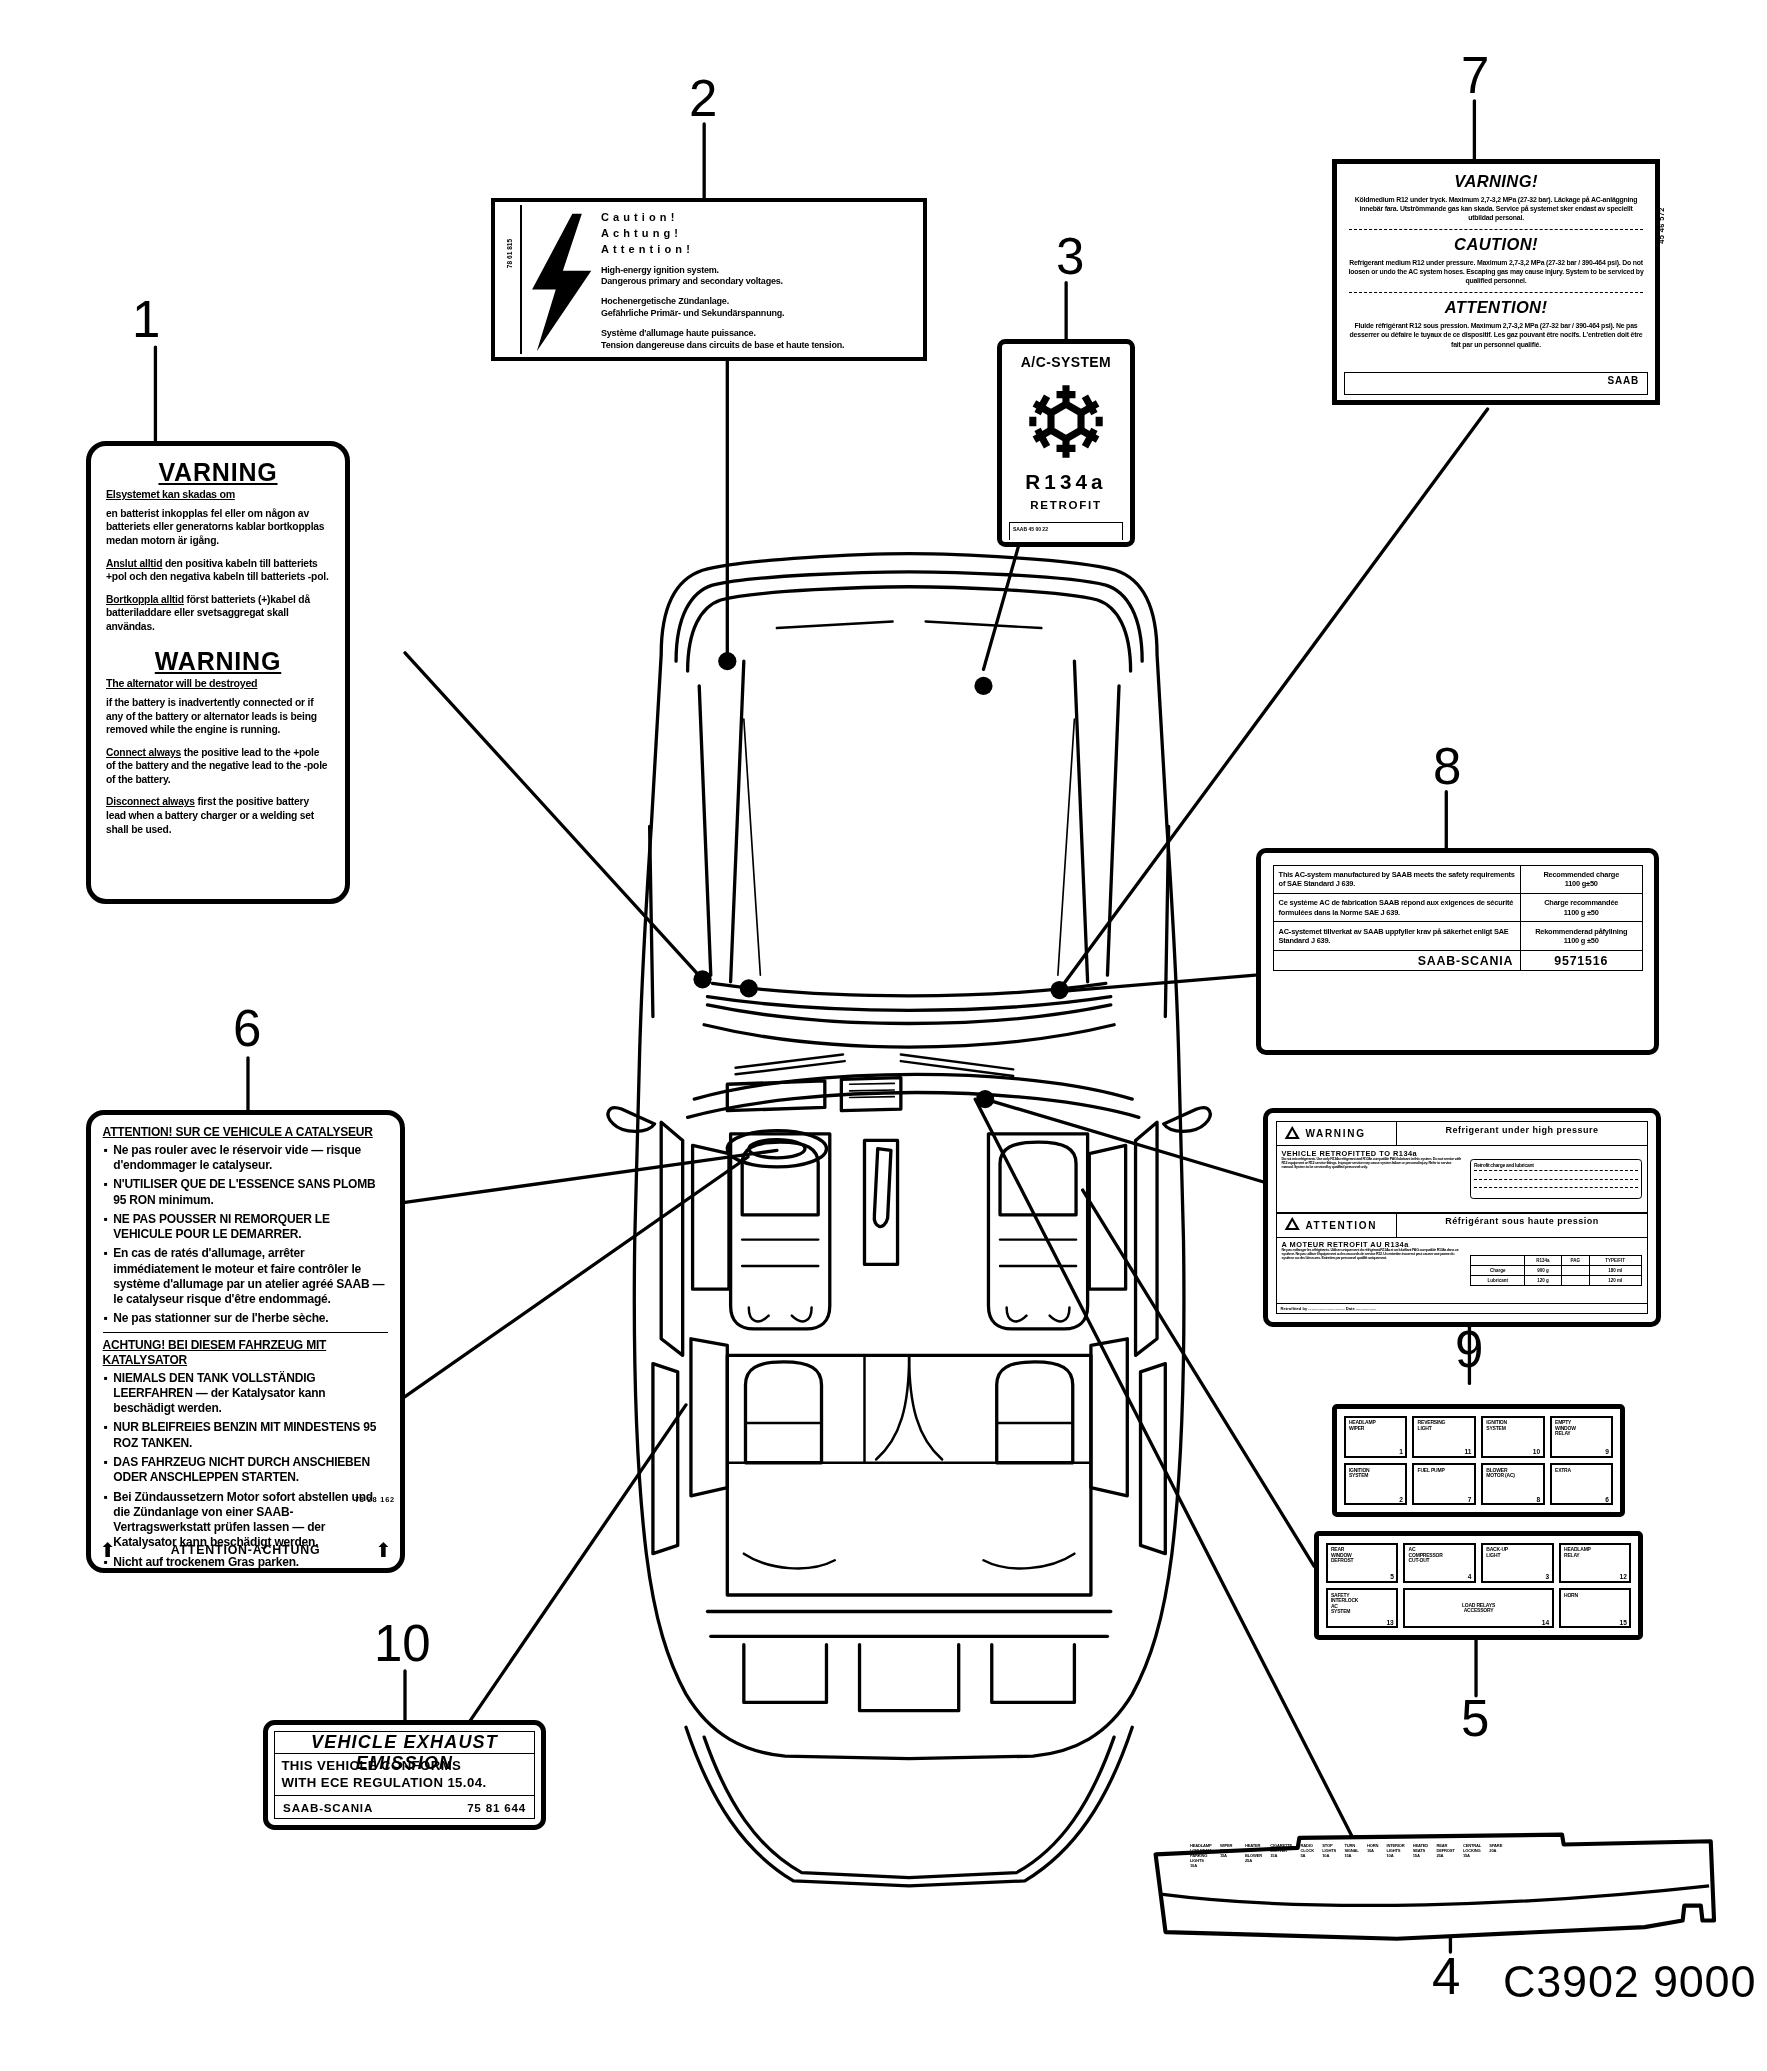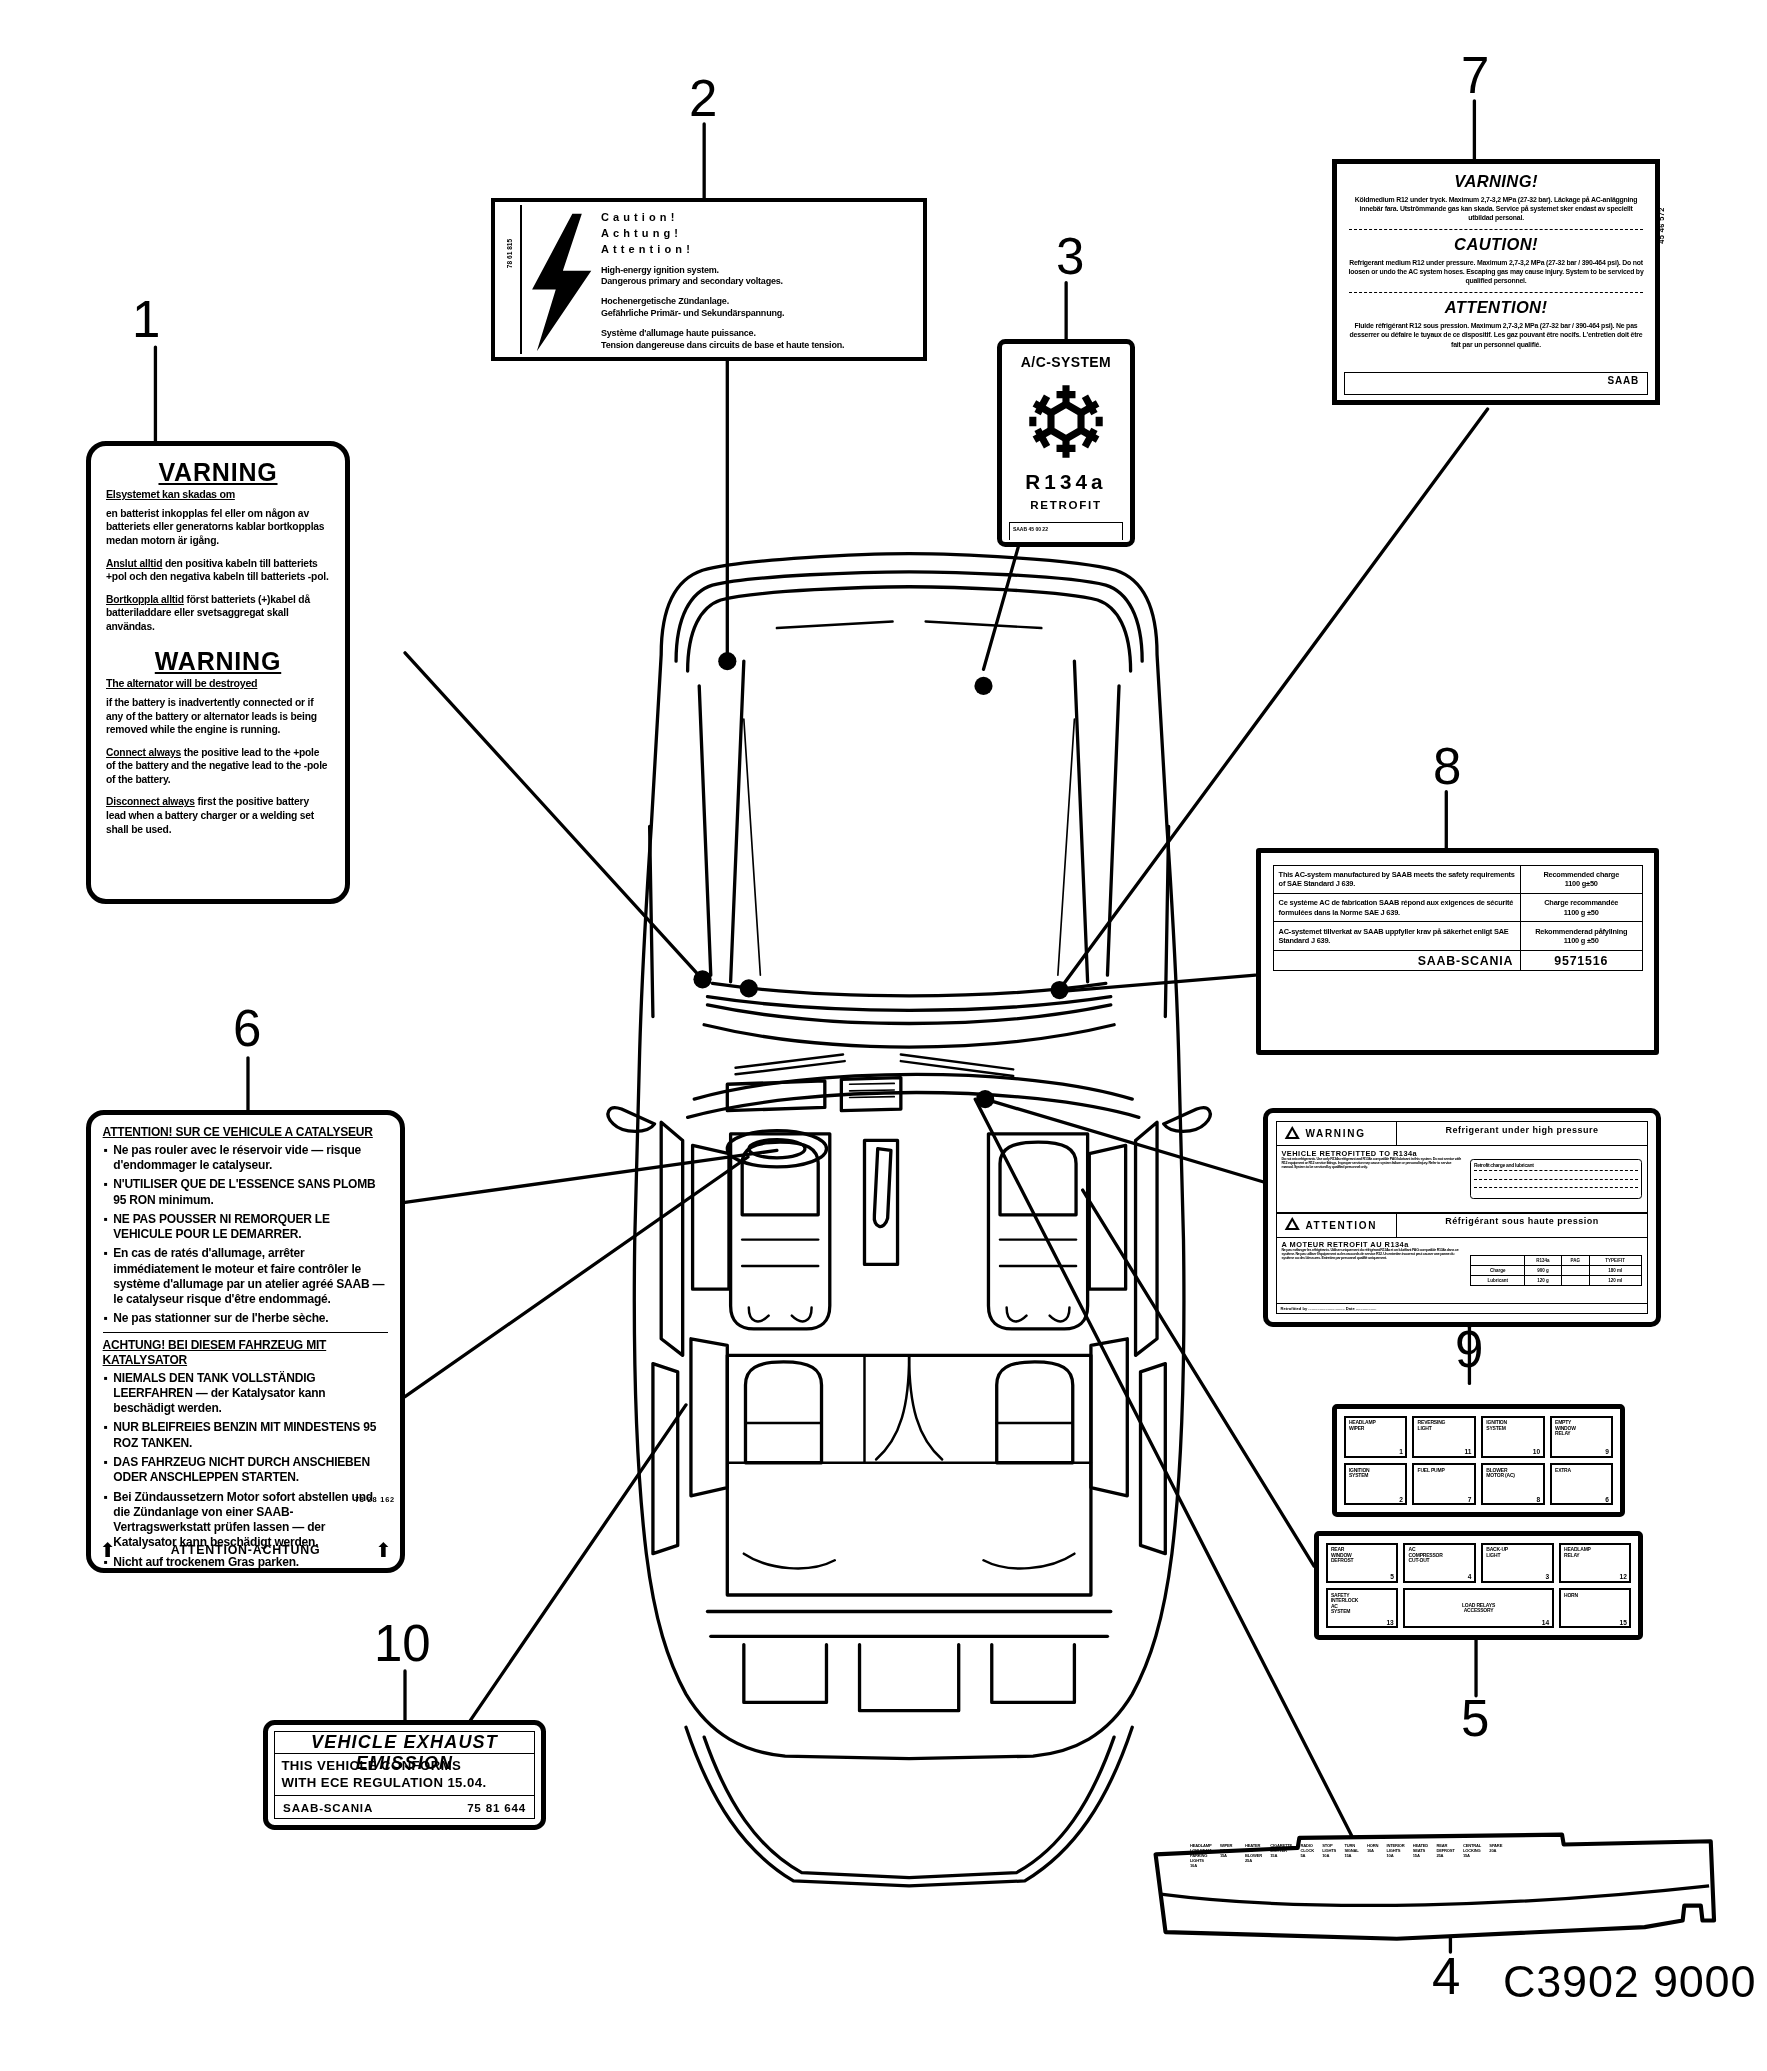--- a/index.html
+++ b/index.html
@@ -49,21 +49,21 @@
   #label7 .pad{position:absolute;inset:8.3px 10px;}
   #label7 h3{margin:0 0 3.3px 0;text-align:center;font-size:16.5px;font-weight:bold;font-style:italic;letter-spacing:0.4px;}
   #label7 .blk{text-align:center;font-size:6.9px;font-weight:bold;line-height:1.36;letter-spacing:-0.2px;}
   #label7 .dash{border-top:1.7px dashed #000;margin:5.8px 1.7px;}
   #label7 .sideid{position:absolute;right:-1.7px;top:30px;width:63px;transform:rotate(-90deg);transform-origin:right top;
      font-size:7.4px;font-weight:bold;text-align:center;letter-spacing:0.4px;}
   #label7 .brandrow{position:absolute;left:6.6px;right:6.6px;bottom:5px;height:21.5px;border:1.7px solid #000;}
   #label7 .brandrow b{position:absolute;right:8.3px;top:2.5px;font-size:10px;letter-spacing:0.8px;}
 
   
-  #label8{left:1256px;top:848px;width:403px;height:207px;border-radius:3px;border-width:5.8px;}
+  #label8{left:1256px;top:848px;width:403px;height:207px;border-radius:10px;border-width:5.8px;}
   #label8 table{position:absolute;left:11.6px;top:11.6px;right:11.6px;bottom:11.6px;border-collapse:collapse;width:calc(100% - 23px);}
   #label8 td{border:1.7px solid #000;vertical-align:middle;padding:4.1px 5px;font-size:7.4px;font-weight:bold;line-height:1.3;letter-spacing:-0.2px;}
   #label8 td.right{text-align:center;width:33%;}
   #label8 td.brand{text-align:right;font-size:12.4px;letter-spacing:0.8px;padding:1.7px 6.6px;}
 
   
   #label9{left:1263px;top:1108px;width:398px;height:219px;border-radius:10px;border-width:5.8px;}
   #label9 .g{position:absolute;inset:8.3px;display:flex;flex-direction:column;}
   #label9 .bar{display:flex;border:1.7px solid #000;border-bottom:none;}
   #label9 .bar .tri{display:flex;align-items:center;gap:5px;border-right:1.7px solid #000;padding:2.5px 6.6px;width:120px;box-sizing:border-box;}

